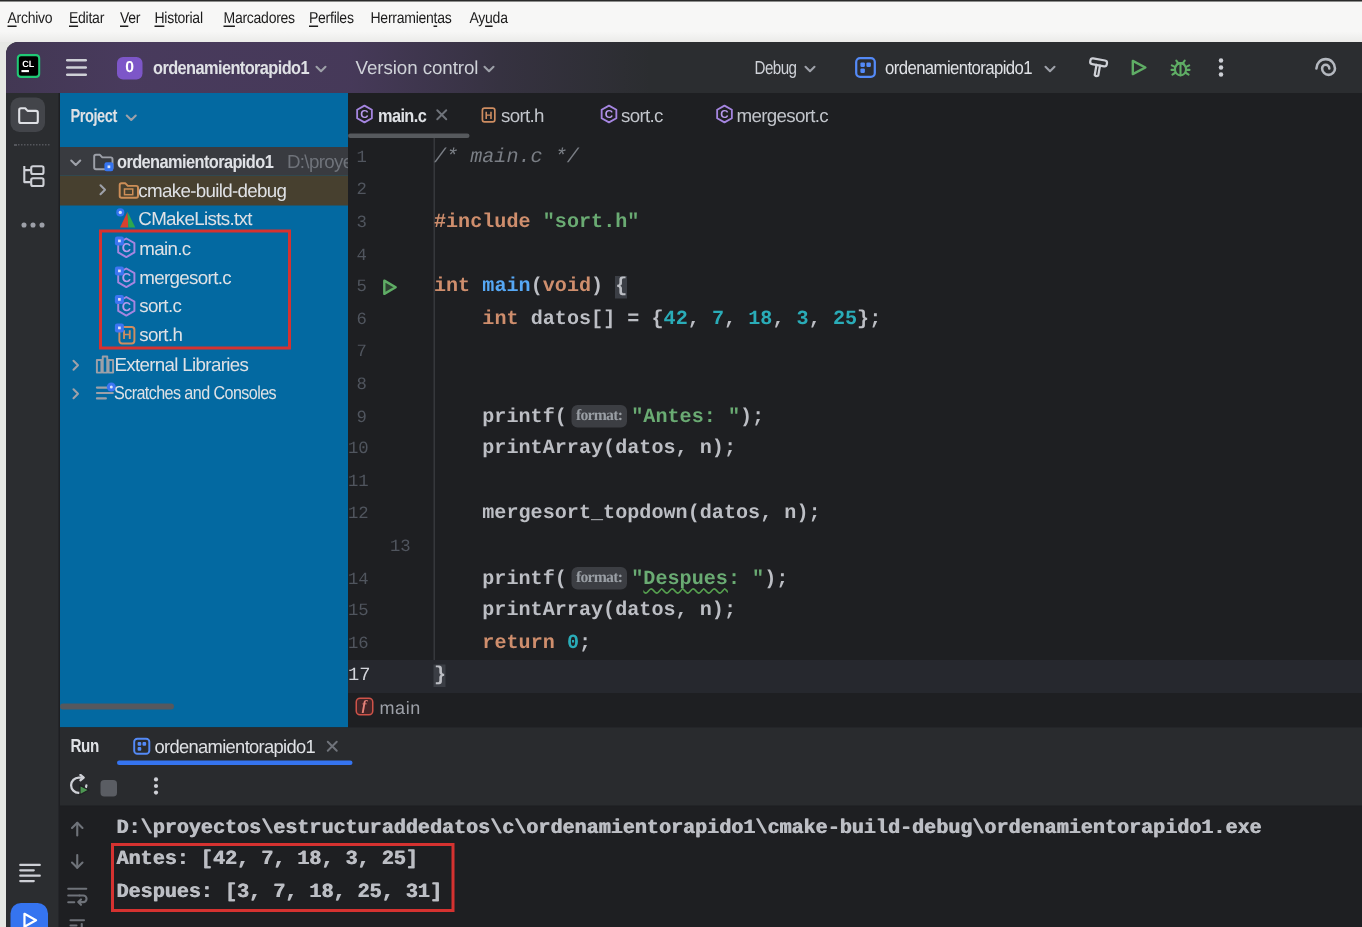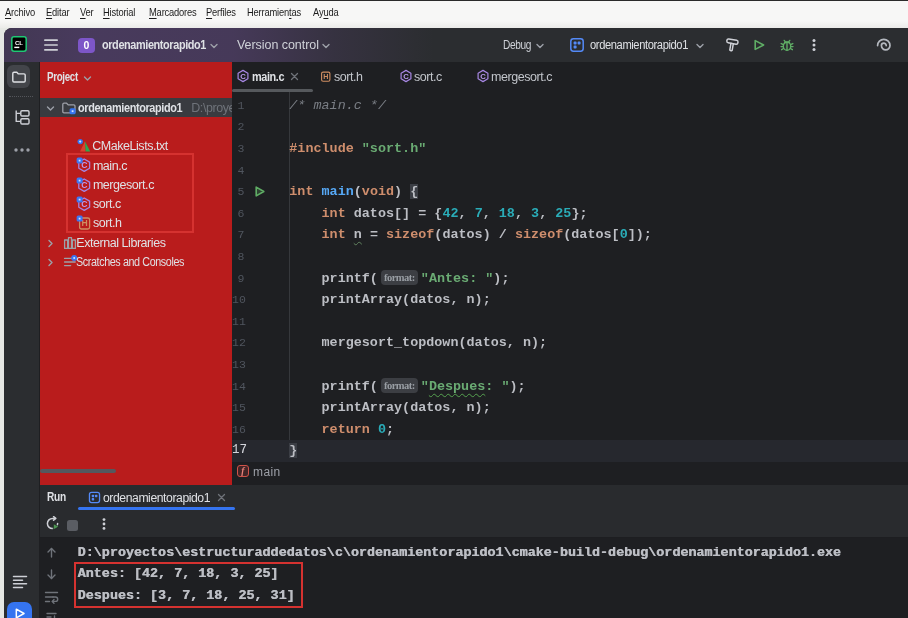--- a/index.html
+++ b/index.html
@@ -15,21 +15,21 @@
 
 
 #win { position:absolute; left:4px; top:28px; width:904px; height:590px; background:#2b2d30; border-radius:8px 0 0 0; overflow:hidden; }
 
 
 #toolbar { position:absolute; left:0; top:0; width:904px; height:34px;
   background:linear-gradient(90deg, rgba(120,80,165,0.30) 0px, rgba(120,80,165,0.38) 80px, rgba(120,80,165,0.35) 230px, rgba(120,80,165,0.14) 330px, rgba(120,80,165,0) 430px), #2b2d30; }
 
 #stripe { position:absolute; left:0; top:34px; width:36px; height:556px; background:#2b2d30; border-right:1px solid #1e1f22; }
 
-#ppanel { position:absolute; left:36px; top:34px; width:192px; height:423px; background:#b91c1c; overflow:hidden; }
+#ppanel { position:absolute; left:36px; top:34px; width:192px; height:423px; background:#0369a1; overflow:hidden; }
 
 #editor { position:absolute; left:228px; top:34px; width:676px; height:423px; background:#1e1f22; }
 
 #runpanel { position:absolute; left:36px; top:457px; width:868px; height:133px; background:#1e1f22; }
 
 .uitext { color:#dfe1e5; font-size:12.5px; letter-spacing:-0.45px; }
 .mono { font-family:"Liberation Mono",monospace;font-weight:bold; }
 
 
 .kw { color:#cf8e6d; }
@@ -199,20 +199,30 @@
         </svg>
       <svg class="abs" style="left:21px;top:1.5px" width="16" height="16" viewBox="0 0 16 16">
         <path d="M1.8 4.4 Q1.8 3.2 3 3.2 L5.6 3.2 L7.2 4.9 L12.8 4.9 Q14 4.9 14 6.1 L14 11.6 Q14 12.8 12.8 12.8 L3 12.8 Q1.8 12.8 1.8 11.6 Z" fill="none" stroke="#9da0a8" stroke-width="1.3" stroke-linejoin="round"></path>
         <rect x="8.6" y="8.2" width="6" height="6" rx="1.5" fill="#3574f0"></rect>
           <rect x="10.7" y="10.3" width="1.8" height="1.8" fill="#d7e3fb"></rect>
       </svg>
       <span class="treetxt" style="left:38.3px;font-weight:bold;transform:translateY(-50%) scaleX(0.873);transform-origin:0 50%;" id="treeroot">ordenamientorapido1</span>
       <span class="treetxt" style="left:151.3px;color:#6f737a;">D:\proye</span>
     </div>
 
+    <div class="treerow" style="top:55.3px;background:#47402f;">
+      <svg class="abs" style="left:23px;top:4px" width="11" height="11" viewBox="0 0 11 11">
+          <path d="M4 2.5 L7 5.5 L4 8.5" stroke="#9da0a8" stroke-width="1.4" fill="none" stroke-linecap="round" stroke-linejoin="round"></path>
+        </svg>
+      <svg class="abs" style="left:37.5px;top:1.5px" width="16" height="16" viewBox="0 0 16 16">
+        <path d="M1.8 4.4 Q1.8 3.2 3 3.2 L5.6 3.2 L7.2 4.9 L12.8 4.9 Q14 4.9 14 6.1 L14 11.6 Q14 12.8 12.8 12.8 L3 12.8 Q1.8 12.8 1.8 11.6 Z" fill="none" stroke="#cd8e57" stroke-width="1.3" stroke-linejoin="round"></path>
+        <rect x="5" y="7" width="5.5" height="3.8" fill="none" stroke="#cd8e57" stroke-width="1"></rect>
+      </svg>
+      <span class="treetxt" style="left:52.2px;">cmake-build-debug</span>
+    </div>
 
     <div class="treerow" style="top:74.6px;">
       <svg class="abs" style="left:36px;top:1.5px" width="16" height="16" viewBox="0 0 16 16">
         <path d="M9 3.2 L4 13.6 L9.6 13.6 Z" fill="#d9412e"></path>
         <path d="M9 3.2 L9.6 13.6 L14.2 13.6 Z" fill="#2ea84e"></path>
         <circle cx="4.2" cy="3.6" r="2.7" fill="#3574f0"></circle>
           <circle cx="4.2" cy="3.6" r="1.1" fill="#cfe0fb"></circle>
       </svg>
       <span class="treetxt" style="left:52.2px;">CMakeLists.txt</span>
     </div>
@@ -326,35 +336,34 @@
     <div class="ln" style="top:75.9px;">3</div>
     <div class="ln" style="top:97.5px;">4</div>
     <div class="ln" style="top:119.1px;">5</div>
     <div class="ln" style="top:140.7px;">6</div>
     <div class="ln" style="top:162.3px;">7</div>
     <div class="ln" style="top:183.9px;">8</div>
     <div class="ln" style="top:205.5px;">9</div>
     <div class="ln" style="top:227.1px;">10</div>
     <div class="ln" style="top:248.7px;">11</div>
     <div class="ln" style="top:270.3px;">12</div>
-    <div class="ln" style="top:291.9px;">13</div>
+    <div class="ln" style="top:291.9px;margin-left:28px;">13</div>
     <div class="ln" style="top:313.5px;">14</div>
     <div class="ln" style="top:335.1px;">15</div>
     <div class="ln" style="top:356.7px;">16</div>
     <div class="ln" style="top:378.3px;color:#d3d5db;font-size:12.5px;">17</div>
 
     <svg class="abs" style="left:20.5px;top:122.5px" width="13" height="13" viewBox="0 0 13 13">
       <path d="M3.2 2.1 L10.8 6.5 L3.2 10.9 Z" fill="rgba(95,173,101,0.25)" stroke="#5fad65" stroke-width="1.6" stroke-linejoin="round"></path>
     </svg>
 
     <div class="codeline" style="top:32.7px;"><span class="cm">/* main.c */</span></div>
     <div class="codeline" style="top:75.9px;"><span class="kw">#include</span> <span class="str">"sort.h"</span></div>
     <div class="codeline" style="top:119.1px;"><span class="kw">int</span> <span class="fn">main</span>(<span class="kw">void</span>) <span style="background:#3b3e45;">{</span></div>
     <div class="codeline" style="top:140.7px;">    <span class="kw">int</span> datos[] = {<span class="num">42</span>, <span class="num">7</span>, <span class="num">18</span>, <span class="num">3</span>, <span class="num">25</span>};</div>
-    <div class="codeline" style="top:162.3px;">    <span class="kw">int</span> <span style="text-decoration:underline wavy #61825f;text-underline-offset:3px;text-decoration-thickness:1px;">n</span> = <span class="kw">sizeof</span>(datos) / <span class="kw">sizeof</span>(datos[<span class="num">0</span>]);</div>
     <div class="codeline" style="top:205.5px;">    printf(<span class="hint">format:</span><span class="str">"Antes: "</span>);</div>
     <div class="codeline" style="top:227.1px;">    printArray(datos, n);</div>
     <div class="codeline" style="top:270.3px;">    mergesort_topdown(datos, n);</div>
     <div class="codeline" style="top:313.5px;">    printf(<span class="hint">format:</span><span class="str">"<span style="text-decoration:underline wavy #55a14f;text-underline-offset:3px;text-decoration-thickness:1px;">Despues</span>: "</span>);</div>
     <div class="codeline" style="top:335.1px;">    printArray(datos, n);</div>
     <div class="codeline" style="top:356.7px;">    <span class="kw">return</span> <span class="num">0</span>;</div>
     <div class="codeline" style="top:378.3px;"><span style="background:#3b3e45;">}</span></div>
 
     <div class="abs" style="left:4.5px;top:402.5px;width:12.5px;height:12.5px;border-radius:3px;background:#432527;border:1.3px solid #cf5349;color:#e8837a;font-family:'Liberation Serif',serif;font-style:italic;font-weight:bold;font-size:9.5px;text-align:center;line-height:10px;">f</div>
     <div class="abs" style="left:21px;top:403px;font-size:12px;color:#9da0a8;letter-spacing:0.4px;">main</div>

